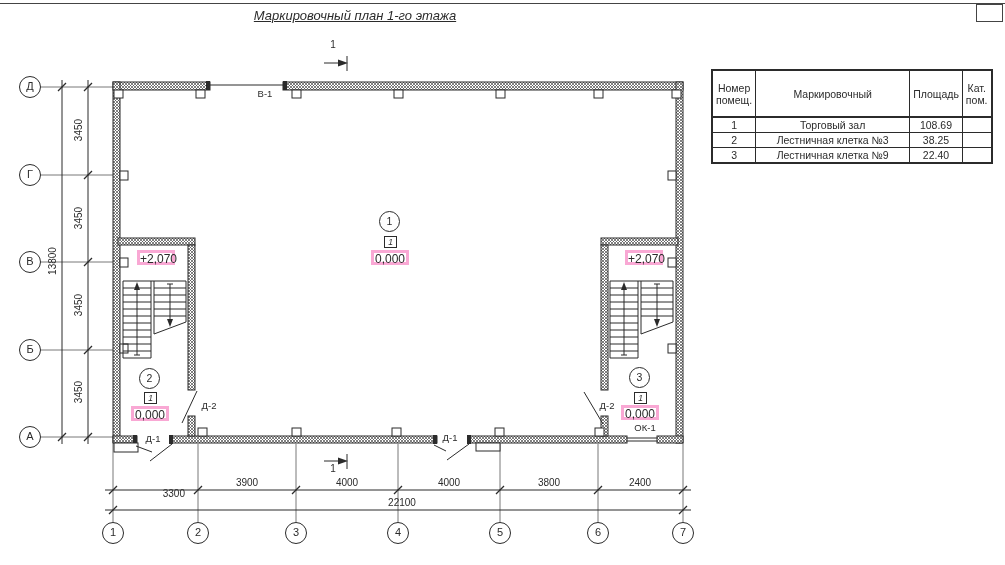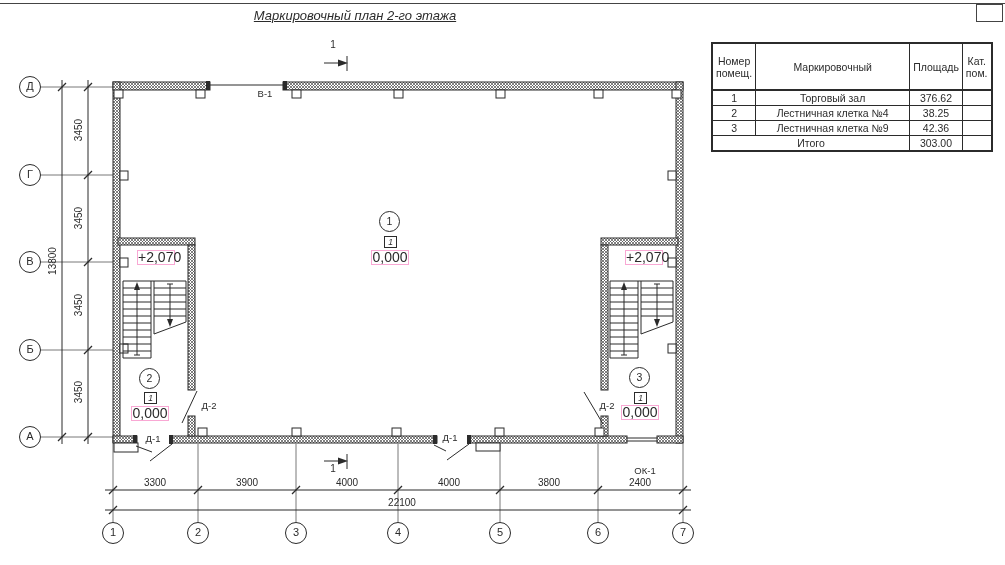--- a/index.html
+++ b/index.html
@@ -18,25 +18,25 @@
   }
   .roomcircle{
     position:absolute;width:21px;height:21px;border:1.2px solid #2b2b2b;border-radius:50%;
     box-sizing:border-box;font-size:10.5px;line-height:18px;text-align:center;background:#fff;
   }
   .tagbox{
     position:absolute;width:13px;height:12px;border:1px solid #2b2b2b;box-sizing:border-box;
     font-size:8.5px;font-style:italic;line-height:10px;text-align:center;background:#fff;
   }
   .elevbox{
-    position:absolute;width:38px;height:15px;border:1px solid #f9a8d4;box-sizing:border-box;
-    font-size:14px;line-height:13px;text-align:center;background:#fff;
+    position:absolute;width:38px;height:15px;border:3px solid #f9a8d4;box-sizing:border-box;
+    font-size:12px;line-height:13px;text-align:center;background:#fff;
   }
   table.expl{
-    position:absolute;left:711px;top:42px;border-collapse:collapse;background:#fff;
+    position:absolute;left:711px;top:69px;border-collapse:collapse;background:#fff;
     font-size:10.5px;color:#2b2b2b;table-layout:fixed;
   }
   table.expl td,table.expl th{
     border:1px solid #2b2b2b;padding:0 3px;overflow:hidden;font-weight:normal;
   }
   table.expl{border:2px solid #2b2b2b;}
   table.expl th{height:45px;text-align:center;border-bottom:2px solid #2b2b2b;}
   table.expl td{height:14px;text-align:center;}
   td.nm{text-align:left;}
   td.tot{text-align:right;}
@@ -48,57 +48,52 @@
   .thin{stroke:#555;stroke-width:0.8;fill:none;}
 </style>
 </head>
 <body>
 
 <div id="sheet">
 
   <div class="frame-line" style="left:0;top:3px;width:1005px;height:1px;"></div>
   <div class="frame-box" style="left:976px;top:4px;width:27px;height:18px;"></div>
 
-  <div class="abs title" style="left:225px;top:8px;width:260px;font-size:13px;">Маркировочный план 2-го этажа</div>
+  <div class="abs title" style="left:225px;top:8px;width:260px;font-size:13px;">Маркировочный план 1-го этажа</div>
 
   <table class="expl">
     <colgroup>
         <col style="width:36px">
         <col style="width:154px">
         <col style="width:48px">
         <col style="width:25px">
       </colgroup>
     <tbody>
         <tr>
       <th>Номер помещ.</th>
       <th>Маркировочный</th>
       <th>Площадь</th>
       <th>Кат. пом.</th>
     </tr>
     <tr>
       <td>1</td>
       <td class="nm">Торговый зал</td>
-      <td>376.62</td>
+      <td>108.69</td>
       <td></td>
     </tr>
     <tr>
       <td>2</td>
-      <td class="nm">Лестничная клетка №4</td>
+      <td class="nm">Лестничная клетка №3</td>
       <td>38.25</td>
       <td></td>
     </tr>
     <tr>
       <td>3</td>
       <td class="nm">Лестничная клетка №9</td>
-      <td>42.36</td>
-      <td></td>
-    </tr>
-    <tr>
-      <td class="tot" colspan="2">Итого</td>
-      <td>303.00</td>
+      <td>22.40</td>
       <td></td>
     </tr>
   </tbody>
     </table>
 
   <svg width="1005" height="565" viewBox="0 0 1005 565">
     <defs>
       <pattern id="wallhatch" width="3" height="3" patternUnits="userSpaceOnUse">
         <rect width="3" height="3" fill="#ffffff"></rect>
         <path d="M0 0L3 3 M3 0L0 3" stroke="#4a4a4a" stroke-width="0.7"></path>
@@ -231,33 +226,33 @@
   <div class="axcircle" style="left:489px;top:522px;">5</div>
   <div class="axcircle" style="left:587px;top:522px;">6</div>
   <div class="axcircle" style="left:672px;top:522px;">7</div>
 
   <div class="dim vdim" style="left:61px;top:125px;width:36px;">3450</div>
   <div class="dim vdim" style="left:61px;top:213px;width:36px;">3450</div>
   <div class="dim vdim" style="left:61px;top:300px;width:36px;">3450</div>
   <div class="dim vdim" style="left:61px;top:387px;width:36px;">3450</div>
   <div class="dim vdim" style="left:31px;top:256px;width:44px;">13800</div>
 
-  <div class="dim" style="left:125px;top:478px;width:60px;">3300</div>
+  <div class="dim" style="left:125px;top:489px;width:60px;text-align:right;">3300</div>
   <div class="dim" style="left:217px;top:478px;width:60px;">3900</div>
   <div class="dim" style="left:317px;top:478px;width:60px;">4000</div>
   <div class="dim" style="left:419px;top:478px;width:60px;">4000</div>
   <div class="dim" style="left:519px;top:478px;width:60px;">3800</div>
   <div class="dim" style="left:610px;top:478px;width:60px;">2400</div>
   <div class="dim" style="left:372px;top:498px;width:60px;">22100</div>
 
   <div class="dim" style="left:325px;top:40px;width:16px;">1</div>
   <div class="dim" style="left:325px;top:464px;width:16px;">1</div>
 
   <div class="lbl" style="left:240px;top:89px;width:30px;margin-left:10px;">В-1</div>
-  <div class="lbl" style="left:629px;top:466px;width:32px;">ОК-1</div>
+  <div class="lbl" style="left:629px;top:423px;width:32px;">ОК-1</div>
   <div class="lbl" style="left:141px;top:434px;width:24px;">Д-1</div>
   <div class="lbl" style="left:438px;top:433px;width:24px;">Д-1</div>
   <div class="lbl" style="left:197px;top:401px;width:24px;">Д-2</div>
   <div class="lbl" style="left:595px;top:401px;width:24px;">Д-2</div>
 
   <div class="roomcircle" style="left:379px;top:211px;">1</div>
   <div class="tagbox" style="left:384px;top:236px;">1</div>
   <div class="elevbox" style="left:371px;top:250px;">0,000</div>
 
   <div class="elevbox" style="left:137px;top:250px;">+2,070</div>

